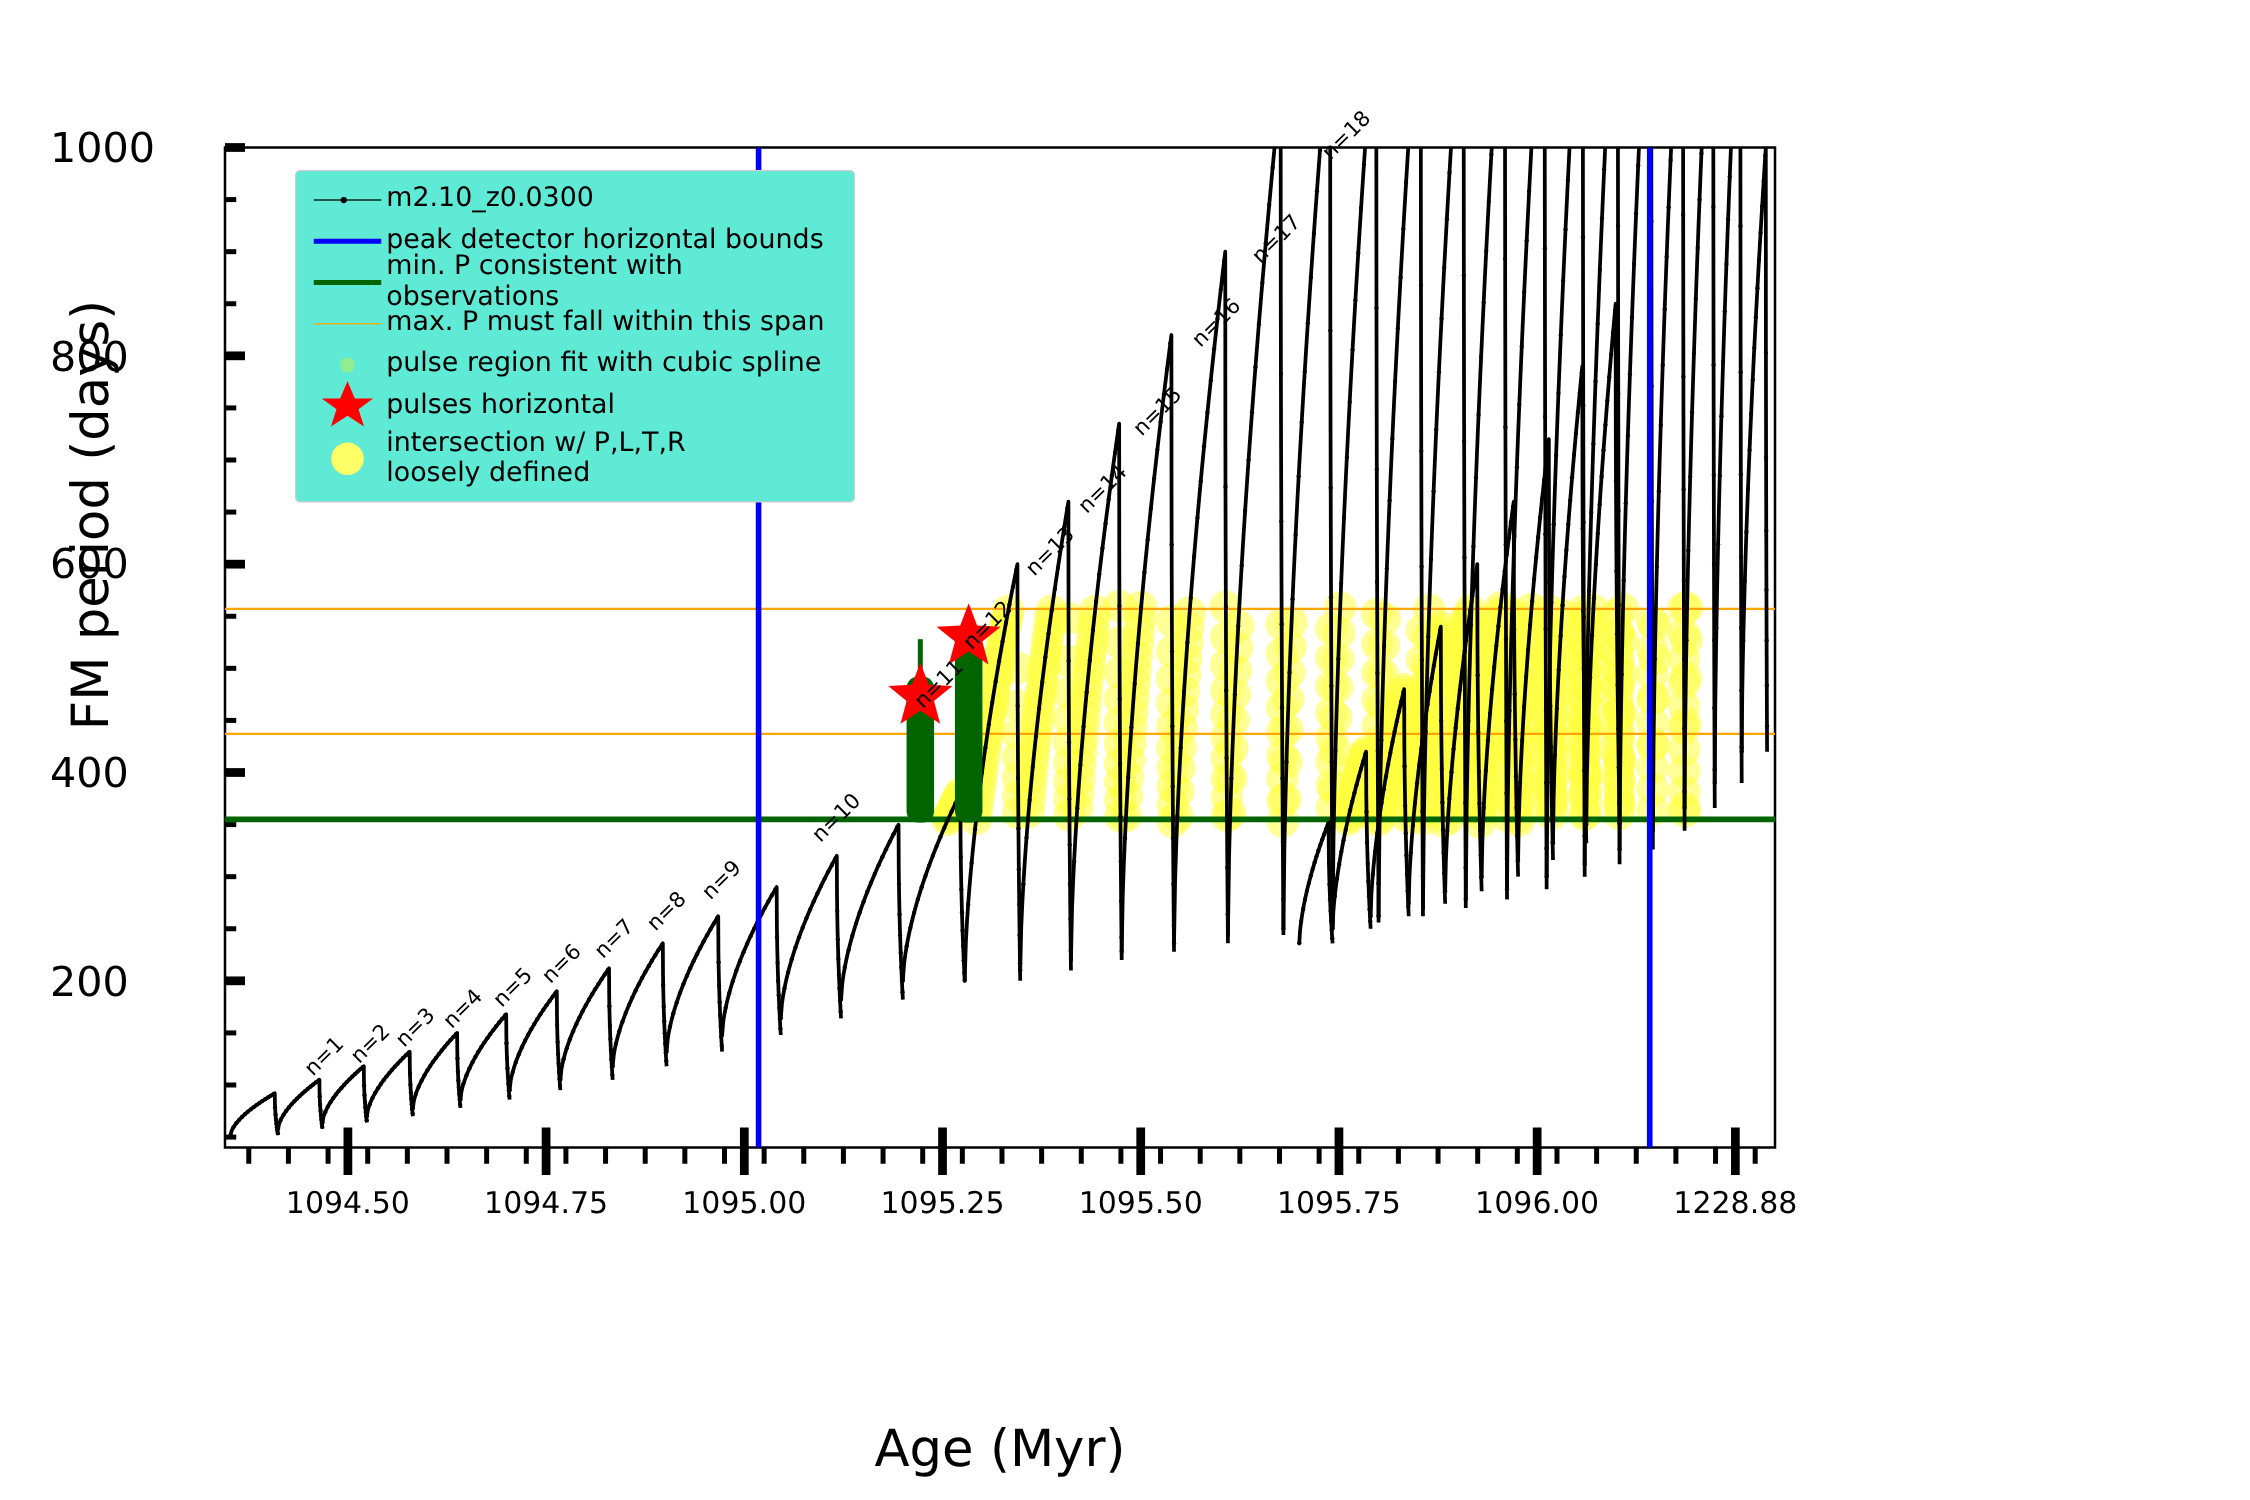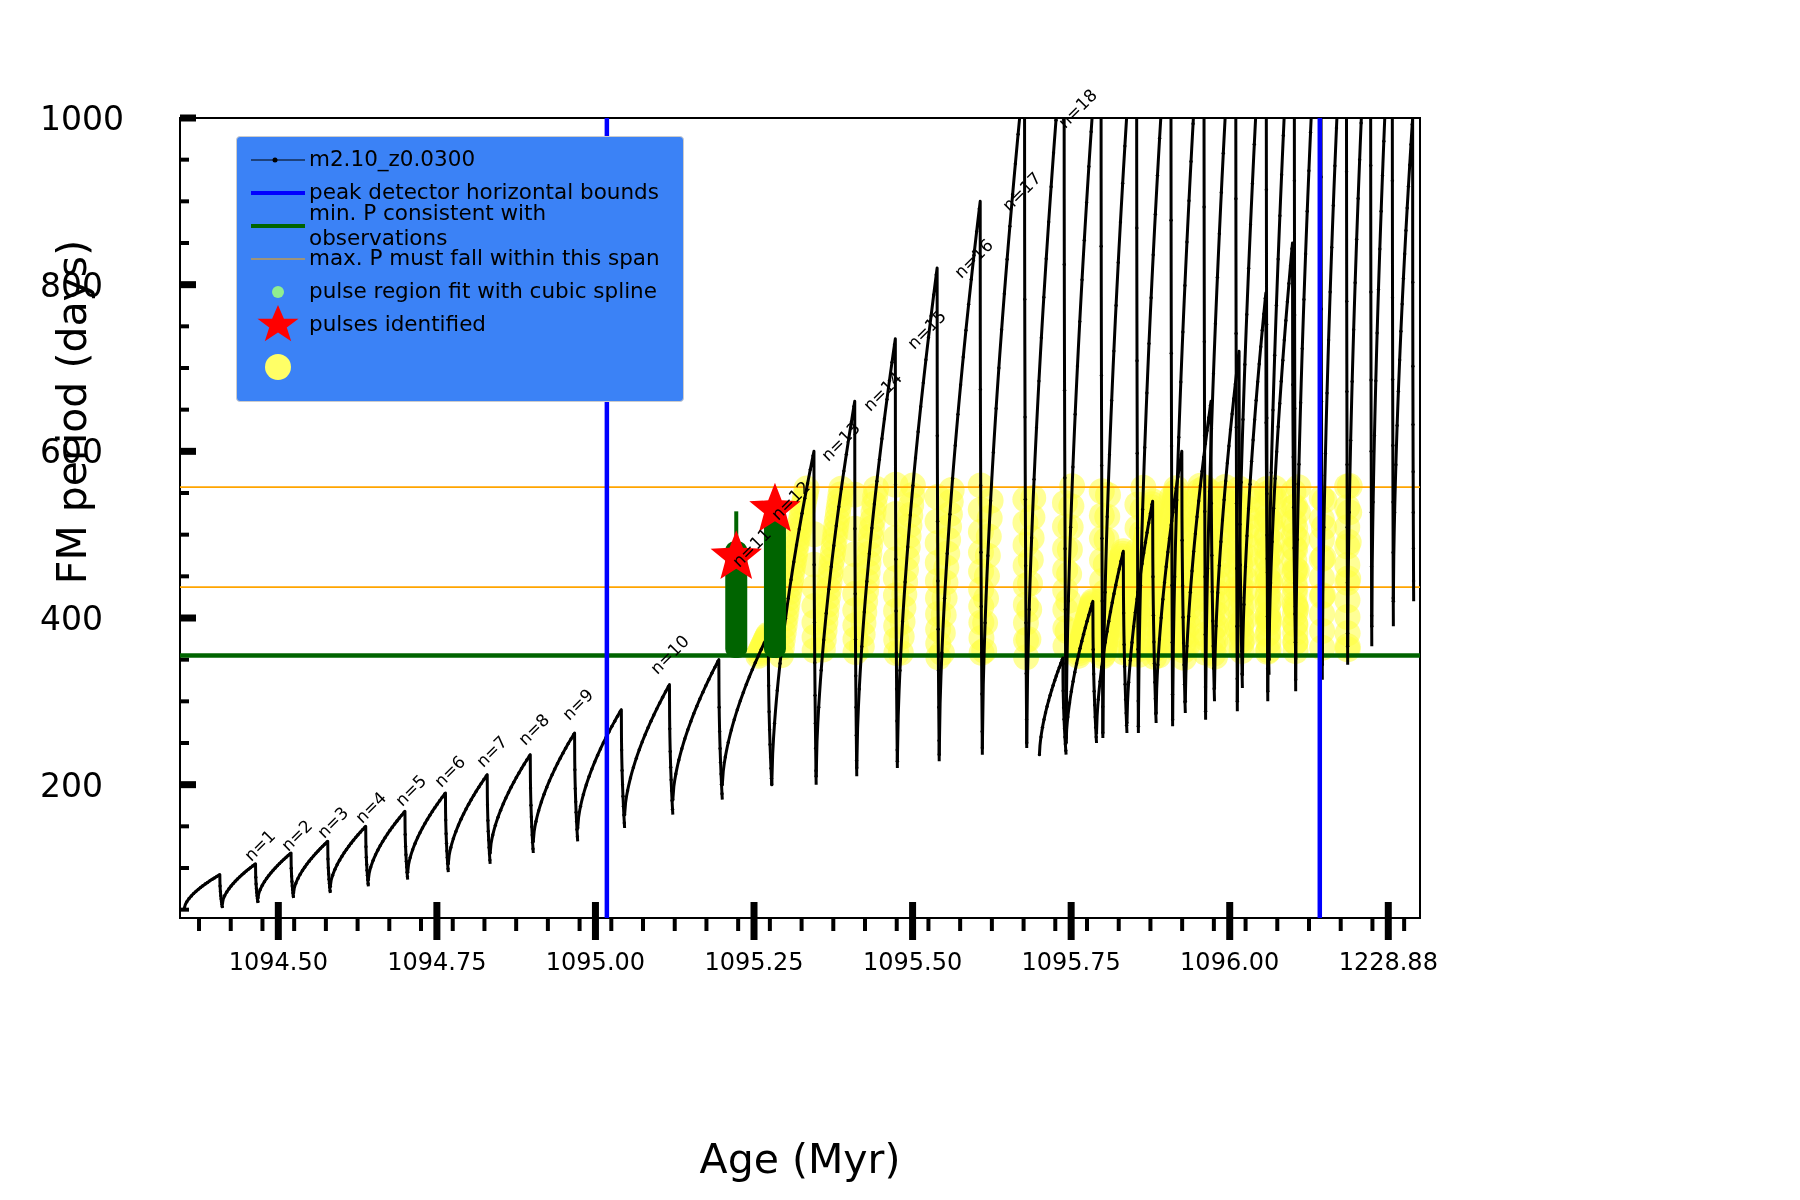--- a/index.html
+++ b/index.html
@@ -3,21 +3,21 @@
 <meta charset="utf-8">
 <style>
   html,body{margin:0;padding:0;}
   body{width:1800px;height:1200px;background:#ffffff;font-family:"DejaVu Sans",sans-serif;overflow:hidden;}
   #root{position:relative;width:1800px;height:1200px;}
   #plot-svg{position:absolute;left:0;top:0;}
   .legend-box{
     position:absolute;
     left:236px; top:136px;
     width:448px;
-    background:#3b82f6;
+    background:#5eead4;
     border:1px solid #cccccc;
     border-radius:4px;
     padding:6px 10px 8px 10px;
     box-sizing:border-box;
   }
   .legend-row{display:flex;align-items:center;height:33px;}
   .legend-row.two-line{height:52px;align-items:center;}
   .legend-key{width:62px;min-width:62px;height:30px;position:relative;}
   .legend-label{
     font-size:21.5px;color:#000;line-height:1.12;
@@ -1898,22 +1898,24 @@
         <span class="key-dot-green"></span>
       </span>
       <span class="legend-label">pulse region fit with cubic spline</span>
     </div>
     <div class="legend-row">
       <span class="legend-key">
         <svg class="key-star" width="44" height="44" viewBox="-22 -22 44 44">
           <polygon points="0,-20 5.9,-6.2 20.5,-6.2 8.8,2.4 13.2,16.2 0,7.6 -13.2,16.2 -8.8,2.4 -20.5,-6.2 -5.9,-6.2" fill="#ff0000"></polygon>
         </svg>
       </span>
-      <span class="legend-label">pulses identified</span>
+      <span class="legend-label">pulses horizontal</span>
     </div>
     <div class="legend-row two-line">
       <span class="legend-key">
         <span class="key-dot-yellow"></span>
       </span>
+      <span class="legend-label">intersection w/ P,L,T,R
+loosely defined</span>
     </div>
   </div>
 
 </div>
 
 </body></html>

